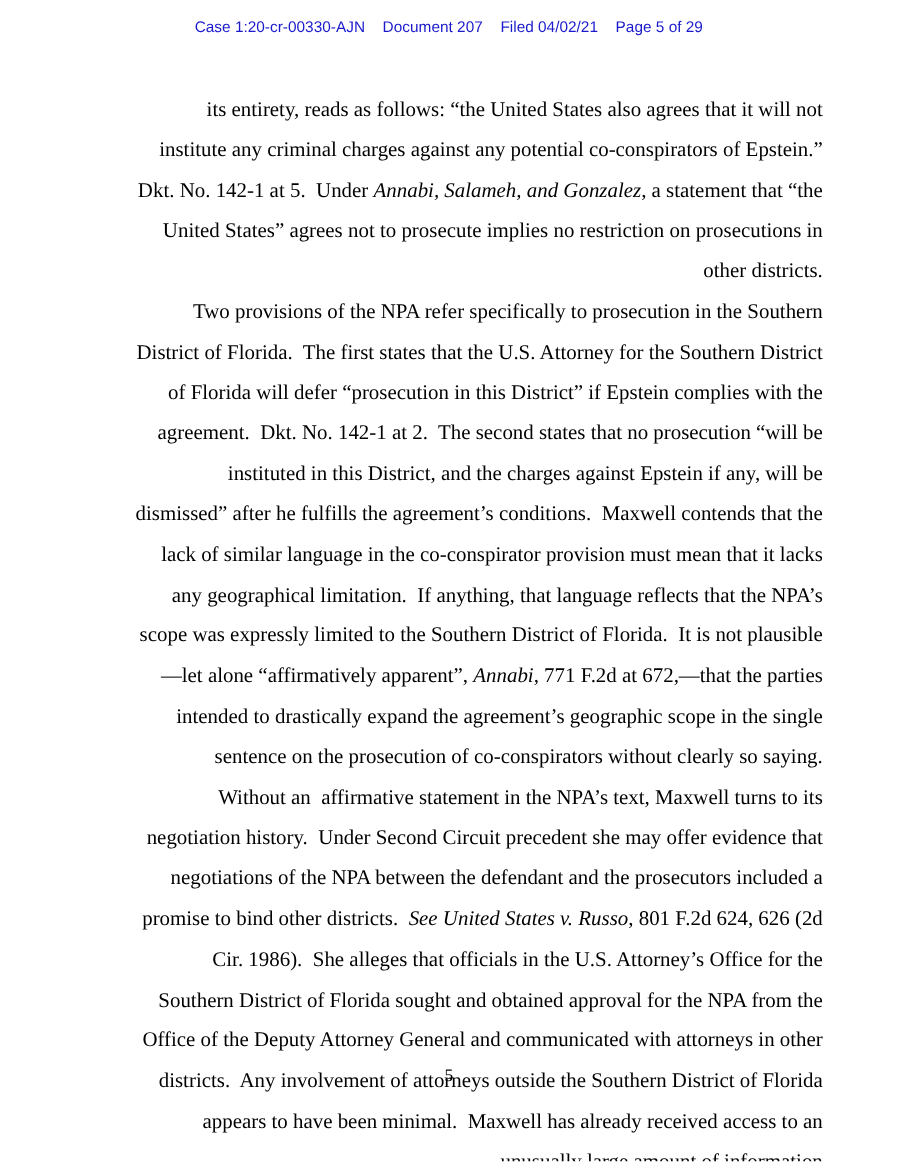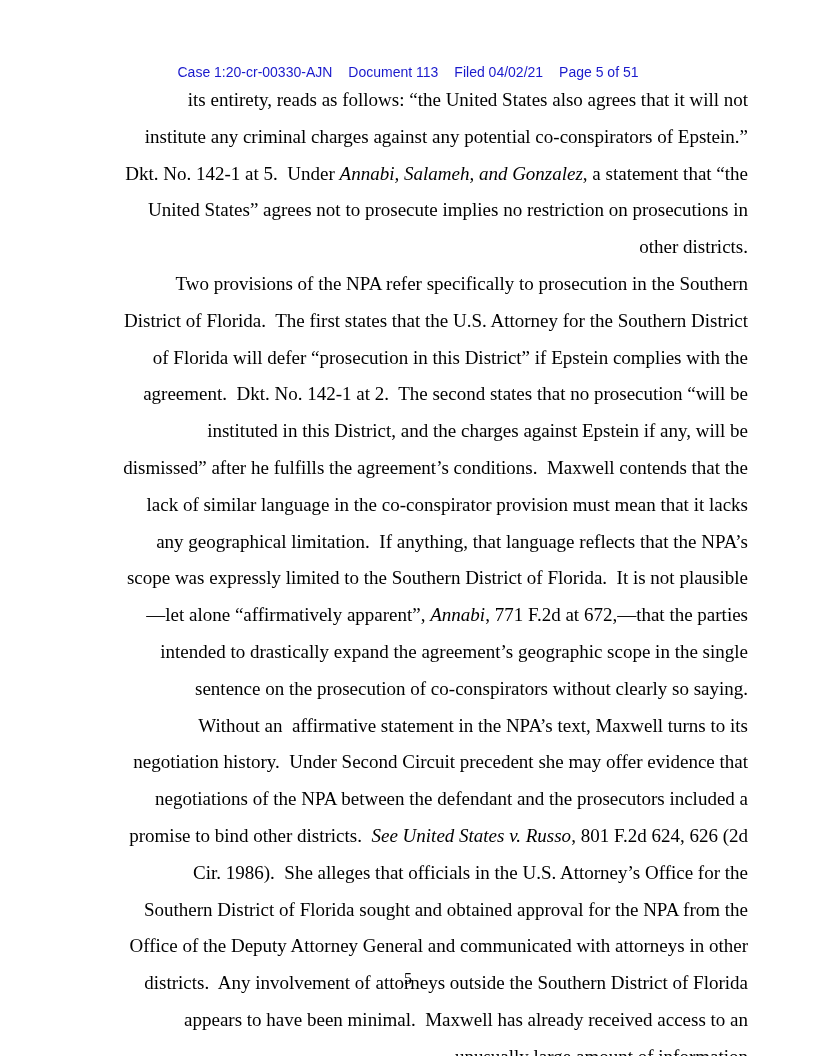--- a/index.html
+++ b/index.html
@@ -21,21 +21,20 @@
     top: 16px;
     left: 0;
     right: 0;
     display: flex;
     justify-content: center;
     gap: 16px;
     font-family: "Liberation Sans", sans-serif;
     font-size: 14px;
     color: #1a1acc;
     white-space: nowrap;
-    margin-top: 48px;
   }
   .body-text {
     position: absolute;
     top: 82px;
     left: 96px;
     width: 626px;
     font-size: 19px;
     line-height: 36.8px;
     text-align: right;
     margin-left: 26px;
@@ -62,23 +61,23 @@
     line-height: 16px;
   }
 </style>
 </head>
 <body>
 
 <div class="page">
 
   <header class="stamp">
       <span>Case 1:20-cr-00330-AJN</span>
-      <span>Document 113</span>
+      <span>Document 207</span>
       <span>Filed 04/02/21</span>
-      <span>Page 5 of 51</span>
+      <span>Page 5 of 29</span>
     </header>
 
   <main class="body-text">
 
     <p class="para"><span class="run">its entirety, reads as follows: “the United States also agrees that it will not institute any criminal charges against any potential co-conspirators of Epstein.” Dkt. No. 142-1 at 5.  Under </span><span class="run italic">Annabi, Salameh, and Gonzalez</span><span class="run">, a statement that “the United States” agrees not to prosecute implies no restriction on prosecutions in other districts.</span></p>
 
     <p class="para indent"><span class="run">Two provisions of the NPA refer specifically to prosecution in the Southern District of Florida.  The first states that the U.S. Attorney for the Southern District of Florida will defer “prosecution in this District” if Epstein complies with the agreement.  Dkt. No. 142-1 at 2.  The second states that no prosecution “will be instituted in this District, and the charges against Epstein if any, will be dismissed” after he fulfills the agreement’s conditions.  Maxwell contends that the lack of similar language in the co-conspirator provision must mean that it lacks any geographical limitation.  If anything, that language reflects that the NPA’s scope was expressly limited to the Southern District of Florida.  It is not plausible—let alone “affirmatively apparent”, </span><span class="run italic">Annabi</span><span class="run">, 771 F.2d at 672,—that the parties intended to drastically expand the agreement’s geographic scope in the single sentence on the prosecution of co-conspirators without clearly so saying.</span></p>
 
     <p class="para indent"><span class="run">Without an  affirmative statement in the NPA’s text, Maxwell turns to its negotiation history.  Under Second Circuit precedent she may offer evidence that negotiations of the NPA between the defendant and the prosecutors included a promise to bind other districts.  </span><span class="run italic">See United States v. Russo</span><span class="run">, 801 F.2d 624, 626 (2d Cir. 1986).  She alleges that officials in the U.S. Attorney’s Office for the Southern District of Florida sought and obtained approval for the NPA from the Office of the Deputy Attorney General and communicated with attorneys in other districts.  Any involvement of attorneys outside the Southern District of Florida appears to have been minimal.  Maxwell has already received access to an unusually large amount of information</span></p>
 

